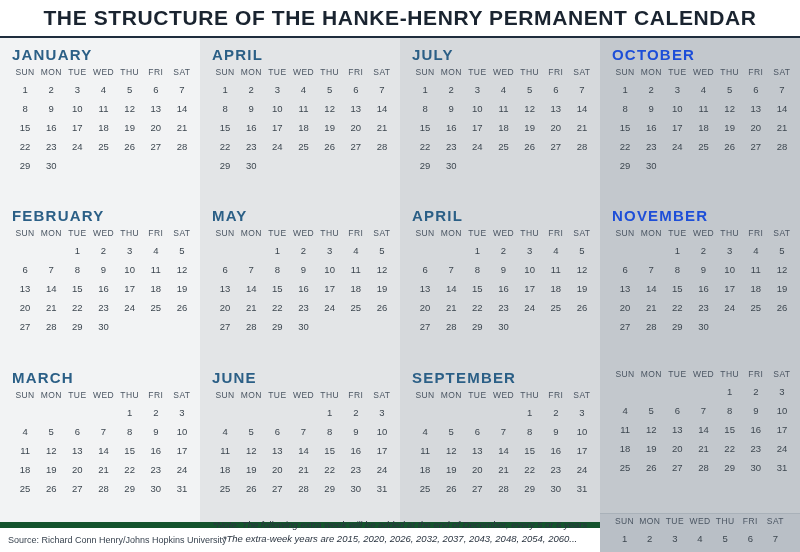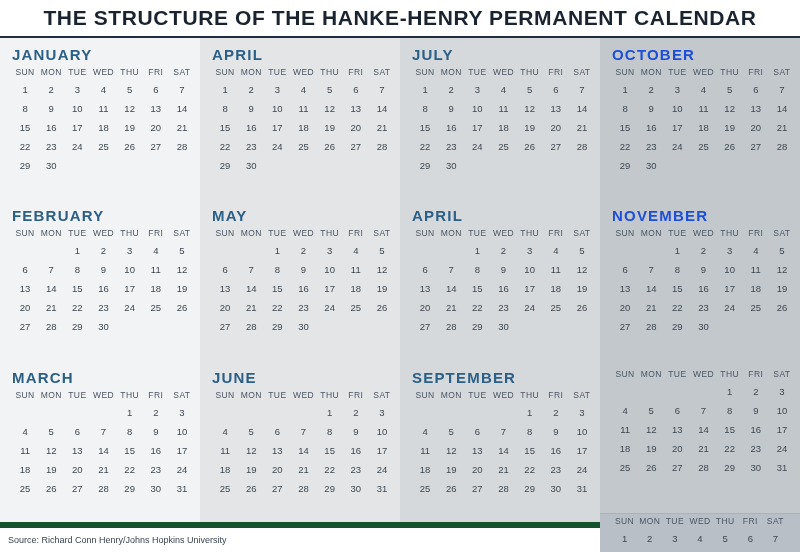--- a/index.html
+++ b/index.html
@@ -703,20 +703,24 @@
           <div class="day">26</div>
           <div class="day">27</div>
           <div class="day">28</div>
           <div class="day">29</div>
           <div class="day">30</div>
           <div class="day">31</div>
         </div>
       </div>
     </div>
 
+  <div class="note-box">
+    <div class="note-line">*Note: The following extra week will be added at the end of December, every 5 or 6 years</div>
+    <div class="note-line">*The extra-week years are 2015, 2020, 2026, 2032, 2037, 2043, 2048, 2054, 2060...</div>
+  </div>
 
   <div class="extra-week">
     <div class="dow-row">
         <div class="dow">SUN</div>
         <div class="dow">MON</div>
         <div class="dow">TUE</div>
         <div class="dow">WED</div>
         <div class="dow">THU</div>
         <div class="dow">FRI</div>
         <div class="dow">SAT</div>

